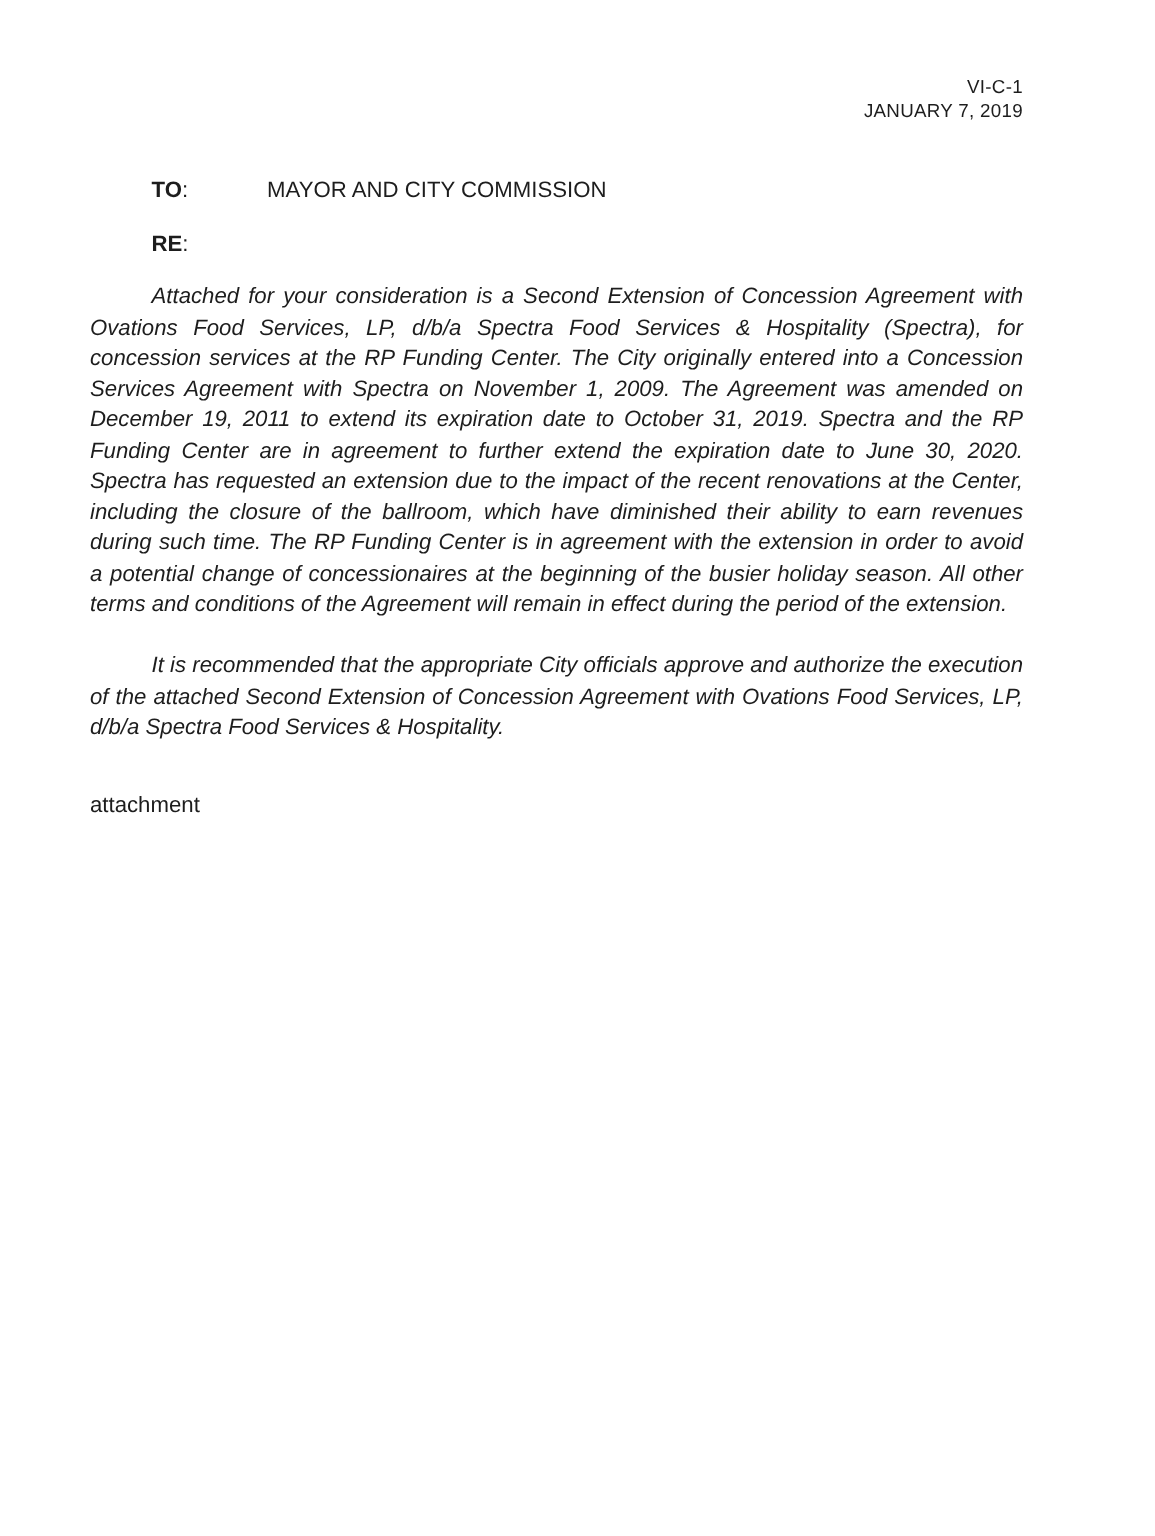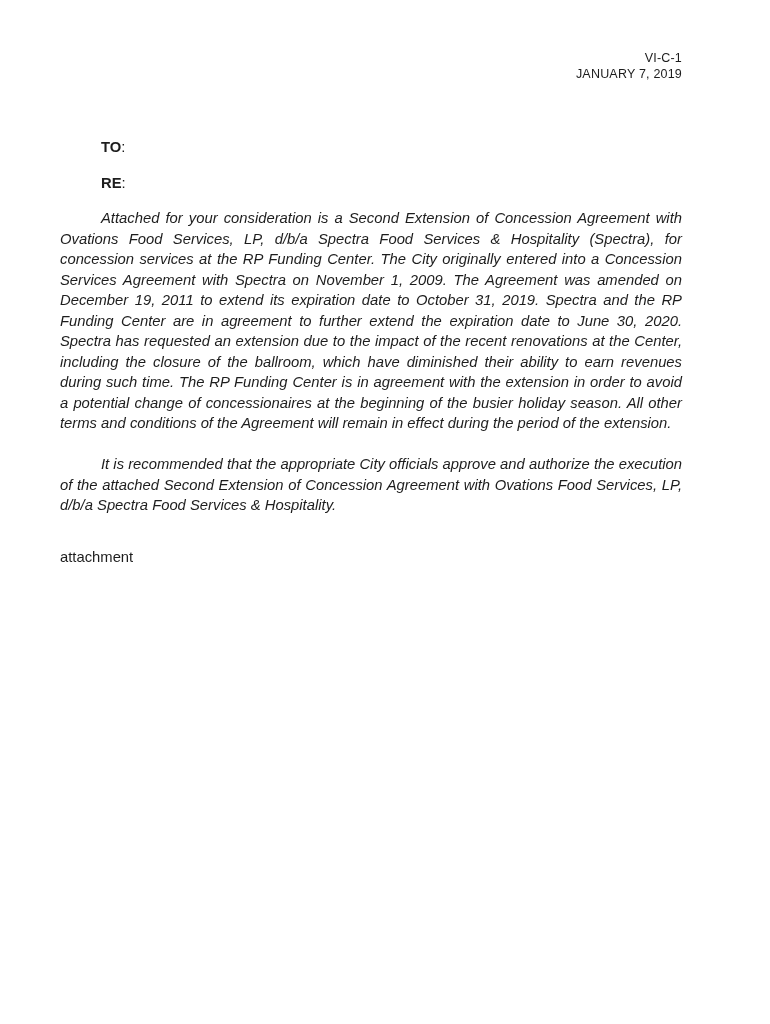--- a/index.html
+++ b/index.html
@@ -32,21 +32,21 @@
     margin-left: -112px;
     margin-right: -88px;
     margin-top: 57px;
     text-align: center;
     font-size: 16px;
     font-weight: bold;
     line-height: 20px;
     letter-spacing: 0.3px;
   }
   .fields {
-    margin-top: 55px;
+    margin-top: 35px;
     padding-left: 41px;
   }
   .field-row {
     display: flex;
     align-items: flex-start;
     margin-bottom: 15px;
     font-size: 14.8px;
     line-height: 20.5px;
   }
   .field-label {
@@ -88,20 +88,21 @@
   <div class="ref-block">
     <div>VI-C-1</div>
     <div>JANUARY 7, 2019</div>
   </div>
 
 
   <div class="fields">
 
     <div class="field-row">
       <span class="field-label"><span>TO</span><span class="colon">:</span></span>
+      <span class="field-value">MAYOR AND CITY COMMISSION</span>
     </div>
 
 
 
     <div class="field-row">
       <span class="field-label"><span>RE</span><span class="colon">:</span></span>
     </div>
 
   </div>
 

